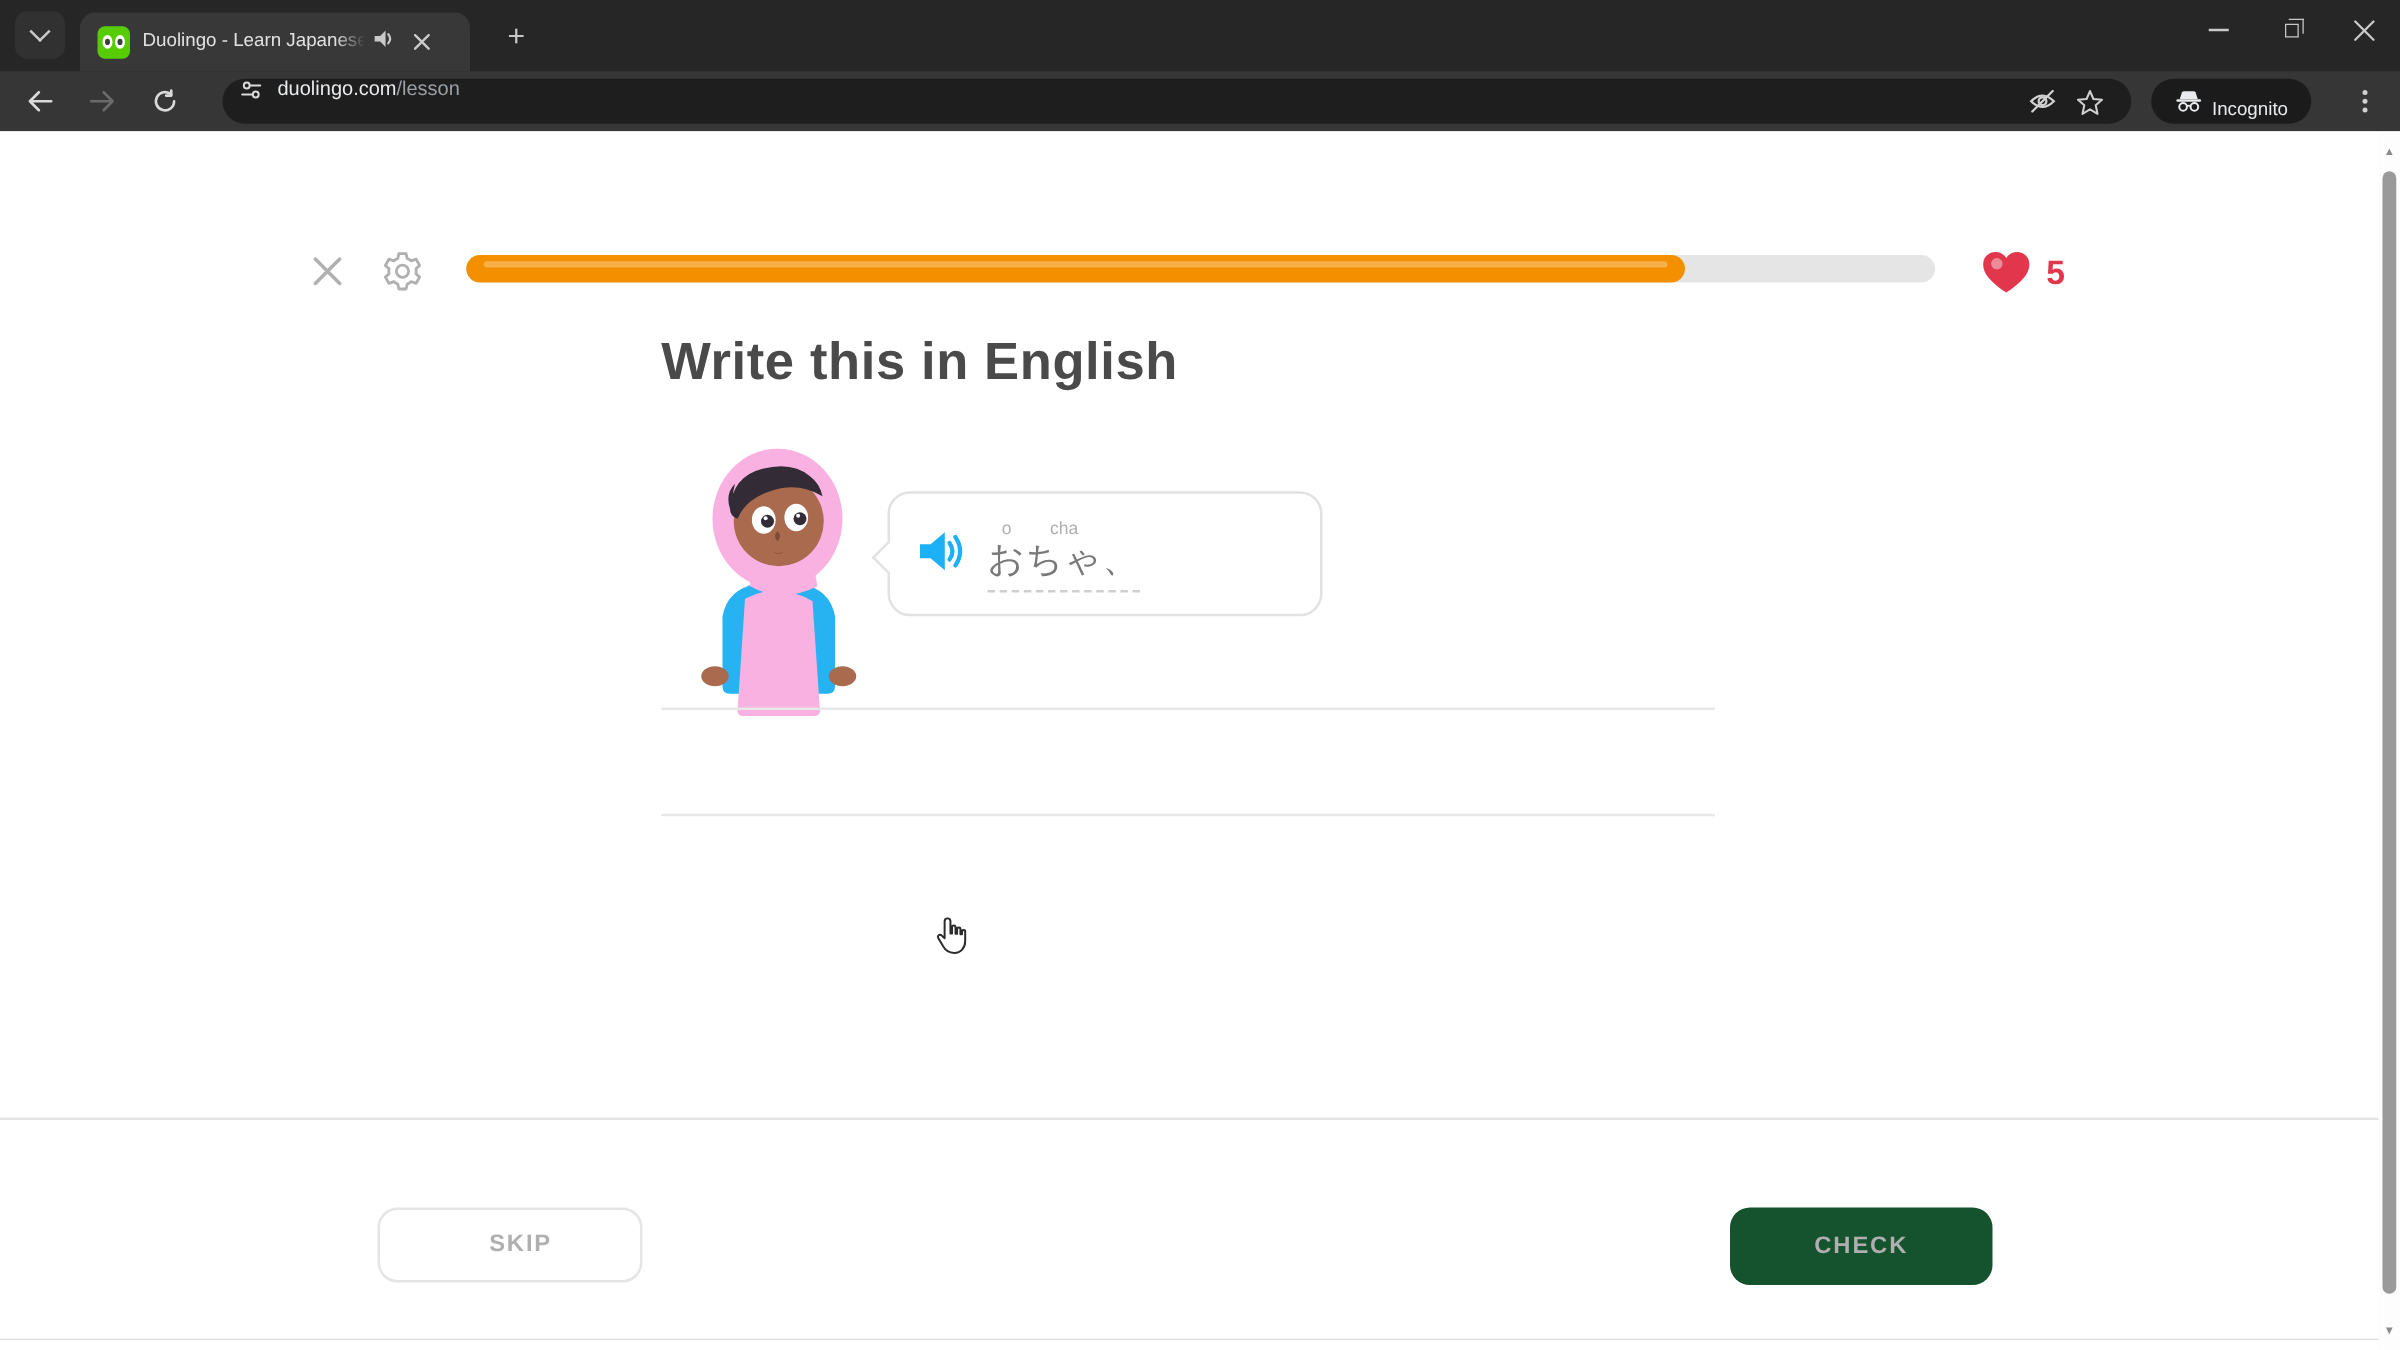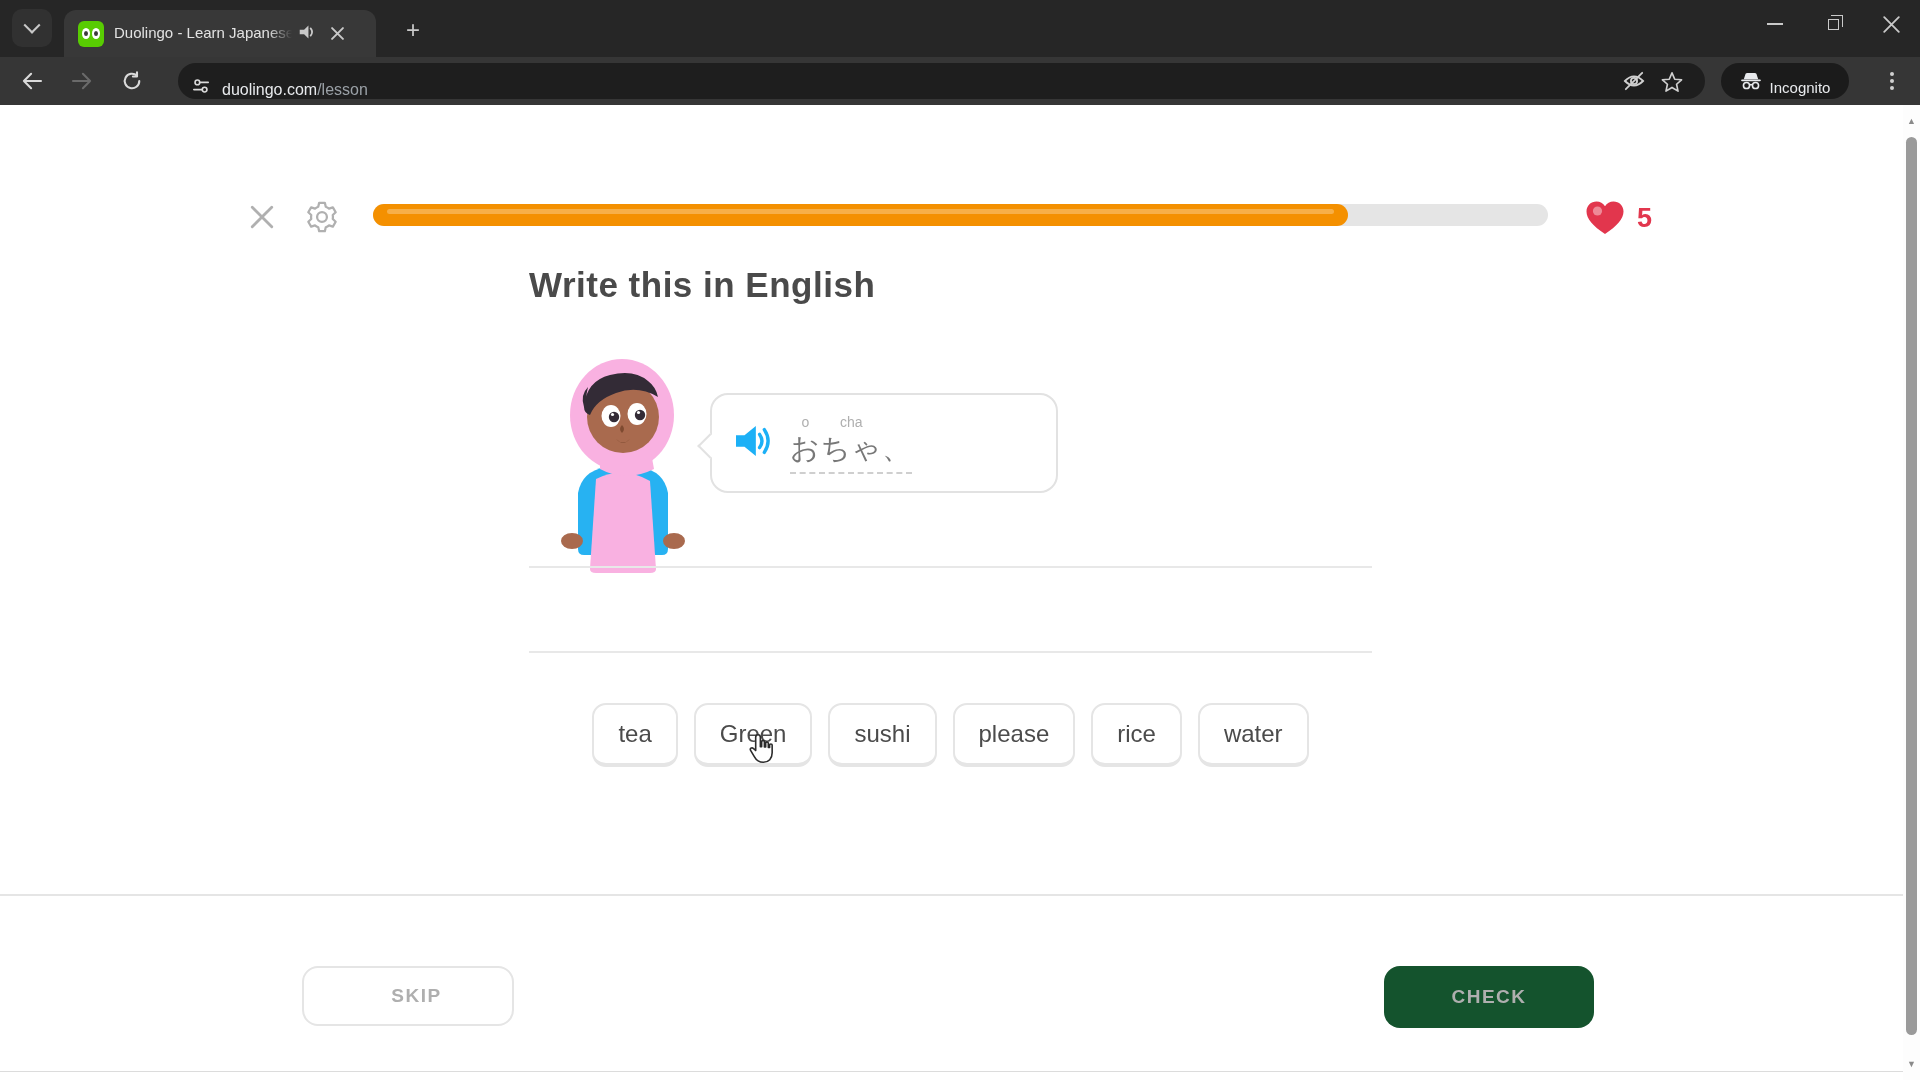--- a/index.html
+++ b/index.html
@@ -30,21 +30,21 @@
   .win-controls { position:absolute; right:0; top:0; height:48px; display:flex; }
   .win-btn { width:58px; height:48px; display:flex; align-items:center; justify-content:center; }
   .glyph-min { width:16px; height:2px; background:#c9c9c9; }
   .glyph-restore { width:11px; height:11px; border:1.6px solid #c9c9c9; position:relative; background:#262626; }
   .glyph-restore::before { content:""; position:absolute; left:2px; top:-5px; width:11px; height:11px;
                            border:1.6px solid #c9c9c9; border-left:none; border-bottom:none; }
 
   .toolbar { position:absolute; top:57px; left:0; right:0; height:48px; background:#363636; }
   .nav-ic { position:absolute; top:0; height:48px; width:40px; display:flex; align-items:center; justify-content:center; }
   .omnibox { position:absolute; left:178px; top:6px; width:1527px; height:36px; background:#1e1e1e; border-radius:18px;
-             display:flex; align-items:flex-end; padding:0 14px; }
+             display:flex; align-items:flex-start; padding:0 14px; }
   .url { font-size:16px; margin-left:12px; white-space:nowrap; }
   .url .domain { color:#e8eaed; } .url .path { color:#9aa0a6; }
   .omni-spacer { flex:1; }
   .omni-ic { width:38px; height:36px; display:flex; align-items:center; justify-content:center; }
   .incog-chip { position:absolute; left:1721px; top:6px; width:128px; height:36px; border-radius:18px; background:#1b1b1b;
                 display:flex; align-items:center; justify-content:center; gap:8px; }
   .incog-chip span { color:#e8eaed; font-size:15px;margin-top:12px; }
   .menu-dots { position:absolute; left:1878px; top:10px; width:28px; height:28px;
                display:flex; flex-direction:column; align-items:center; justify-content:center; gap:3px; }
   .menu-dots b { width:4px; height:4px; border-radius:50%; background:#d0d0d0; }
@@ -61,21 +61,21 @@
                   display:flex; align-items:center; justify-content:center; }
   .lesson-gear  { position:absolute; left:303px; top:93px; width:38px; height:38px;
                   display:flex; align-items:center; justify-content:center; }
   .progress-track { position:absolute; left:373px; top:99px; width:1175px; height:22px; background:#e5e5e5; border-radius:11px; }
   .progress-fill  { position:relative; height:22px; background:#f49000; border-radius:11px; }
   .progress-fill::after { content:""; position:absolute; left:14px; right:14px; top:5px; height:5px;
                           border-radius:3px; background:rgba(255,255,255,.28); }
   .hearts { position:absolute; left:1585px; top:95px; display:flex; align-items:center; gap:12px; }
   .hearts .count { color:#e2364d; font-size:27px; font-weight:bold; }
 
-  .lesson-title { position:absolute; left:529px; top:160px; font-size:35px; font-weight:bold; color:#4a4a4a;
+  .lesson-title { position:absolute; left:529px; top:160px; font-size:42px; font-weight:bold; color:#4a4a4a;
                   letter-spacing:.5px; }
 
   
   .character { position:absolute; left:550px; top:238px; }
   .bubble { position:absolute; left:710px; top:288px; min-width:348px; height:100px; background:#fff;
             border:2px solid #e2e2e2; border-radius:18px; display:flex; align-items:center; padding:0 22px; gap:18px; }
   .bubble-tail { position:absolute; left:-11px; top:42px; width:18px; height:18px; background:#fff;
                  border-left:2px solid #e2e2e2; border-bottom:2px solid #e2e2e2; transform:rotate(45deg); }
   .sentence { display:flex; gap:26px; }
   .ruby-group { display:flex; border-bottom:2px dashed #cfcfcf; padding-bottom:7px; }
@@ -297,28 +297,20 @@
             <span class="rt"></span>
             <span class="base">、</span>
           </span>
         </div>
       </div>
   </div>
 
   <div class="answer-line" style="top:461px"></div>
   <div class="answer-line" style="top:546px"></div>
 
-  <div class="word-bank" id="word-bank">
-      <button class="word-btn">tea</button>
-      <button class="word-btn">Green</button>
-      <button class="word-btn">sushi</button>
-      <button class="word-btn">please</button>
-      <button class="word-btn">rice</button>
-      <button class="word-btn">water</button>
-    </div>
 
   <div class="cursor">
     <svg width="30" height="34" viewBox="0 0 28 32">
       <path d="M11.2 1.6 C12.6 1.6 13.4 2.6 13.4 4 L13.4 13 L14.6 13 L14.6 8.2 C14.6 6.6 17.2 6.6 17.2 8.2 L17.2 13.2 L18.4 13.2 L18.4 9.6 C18.4 8.1 20.9 8.1 20.9 9.6 L20.9 13.6 L22.1 13.6 L22.1 11.4 C22.1 10 24.5 10 24.5 11.4 L24.5 18.6 C24.5 24 21.2 27.6 16.2 27.6 C11.8 27.6 9.6 25.8 7.7 22.3 L4.2 16.3 C3.3 14.8 5.2 13.2 6.7 14.4 L9 16.5 L9 4 C9 2.6 9.8 1.6 11.2 1.6 Z" fill="#fff" stroke="#2b2b2b" stroke-width="1.5" stroke-linejoin="round"></path>
     </svg>
   </div>
 
   <div class="footer-divider"></div>
   <button class="skip-btn">SKIP</button>
   <button class="check-btn" disabled="">CHECK</button>

